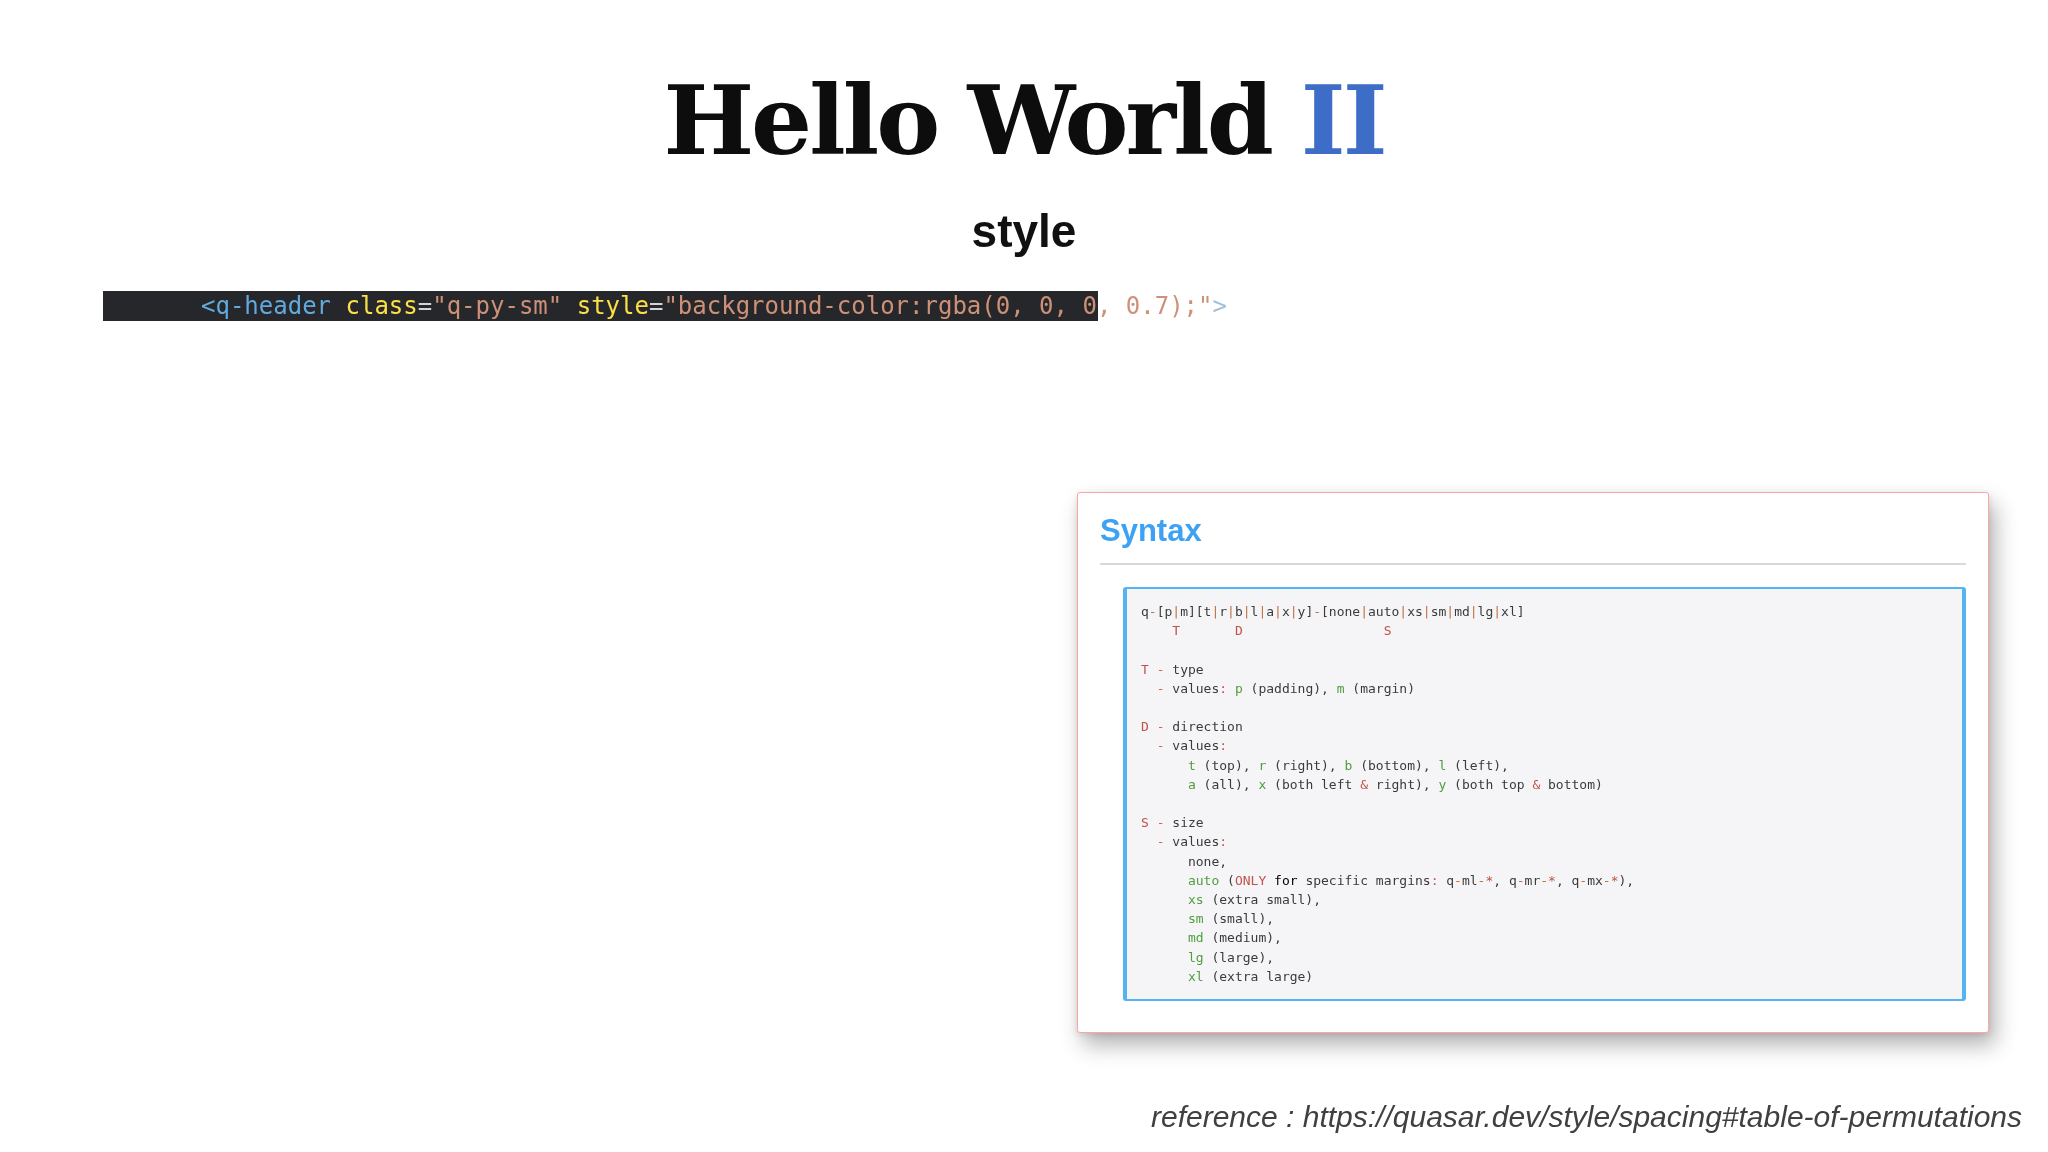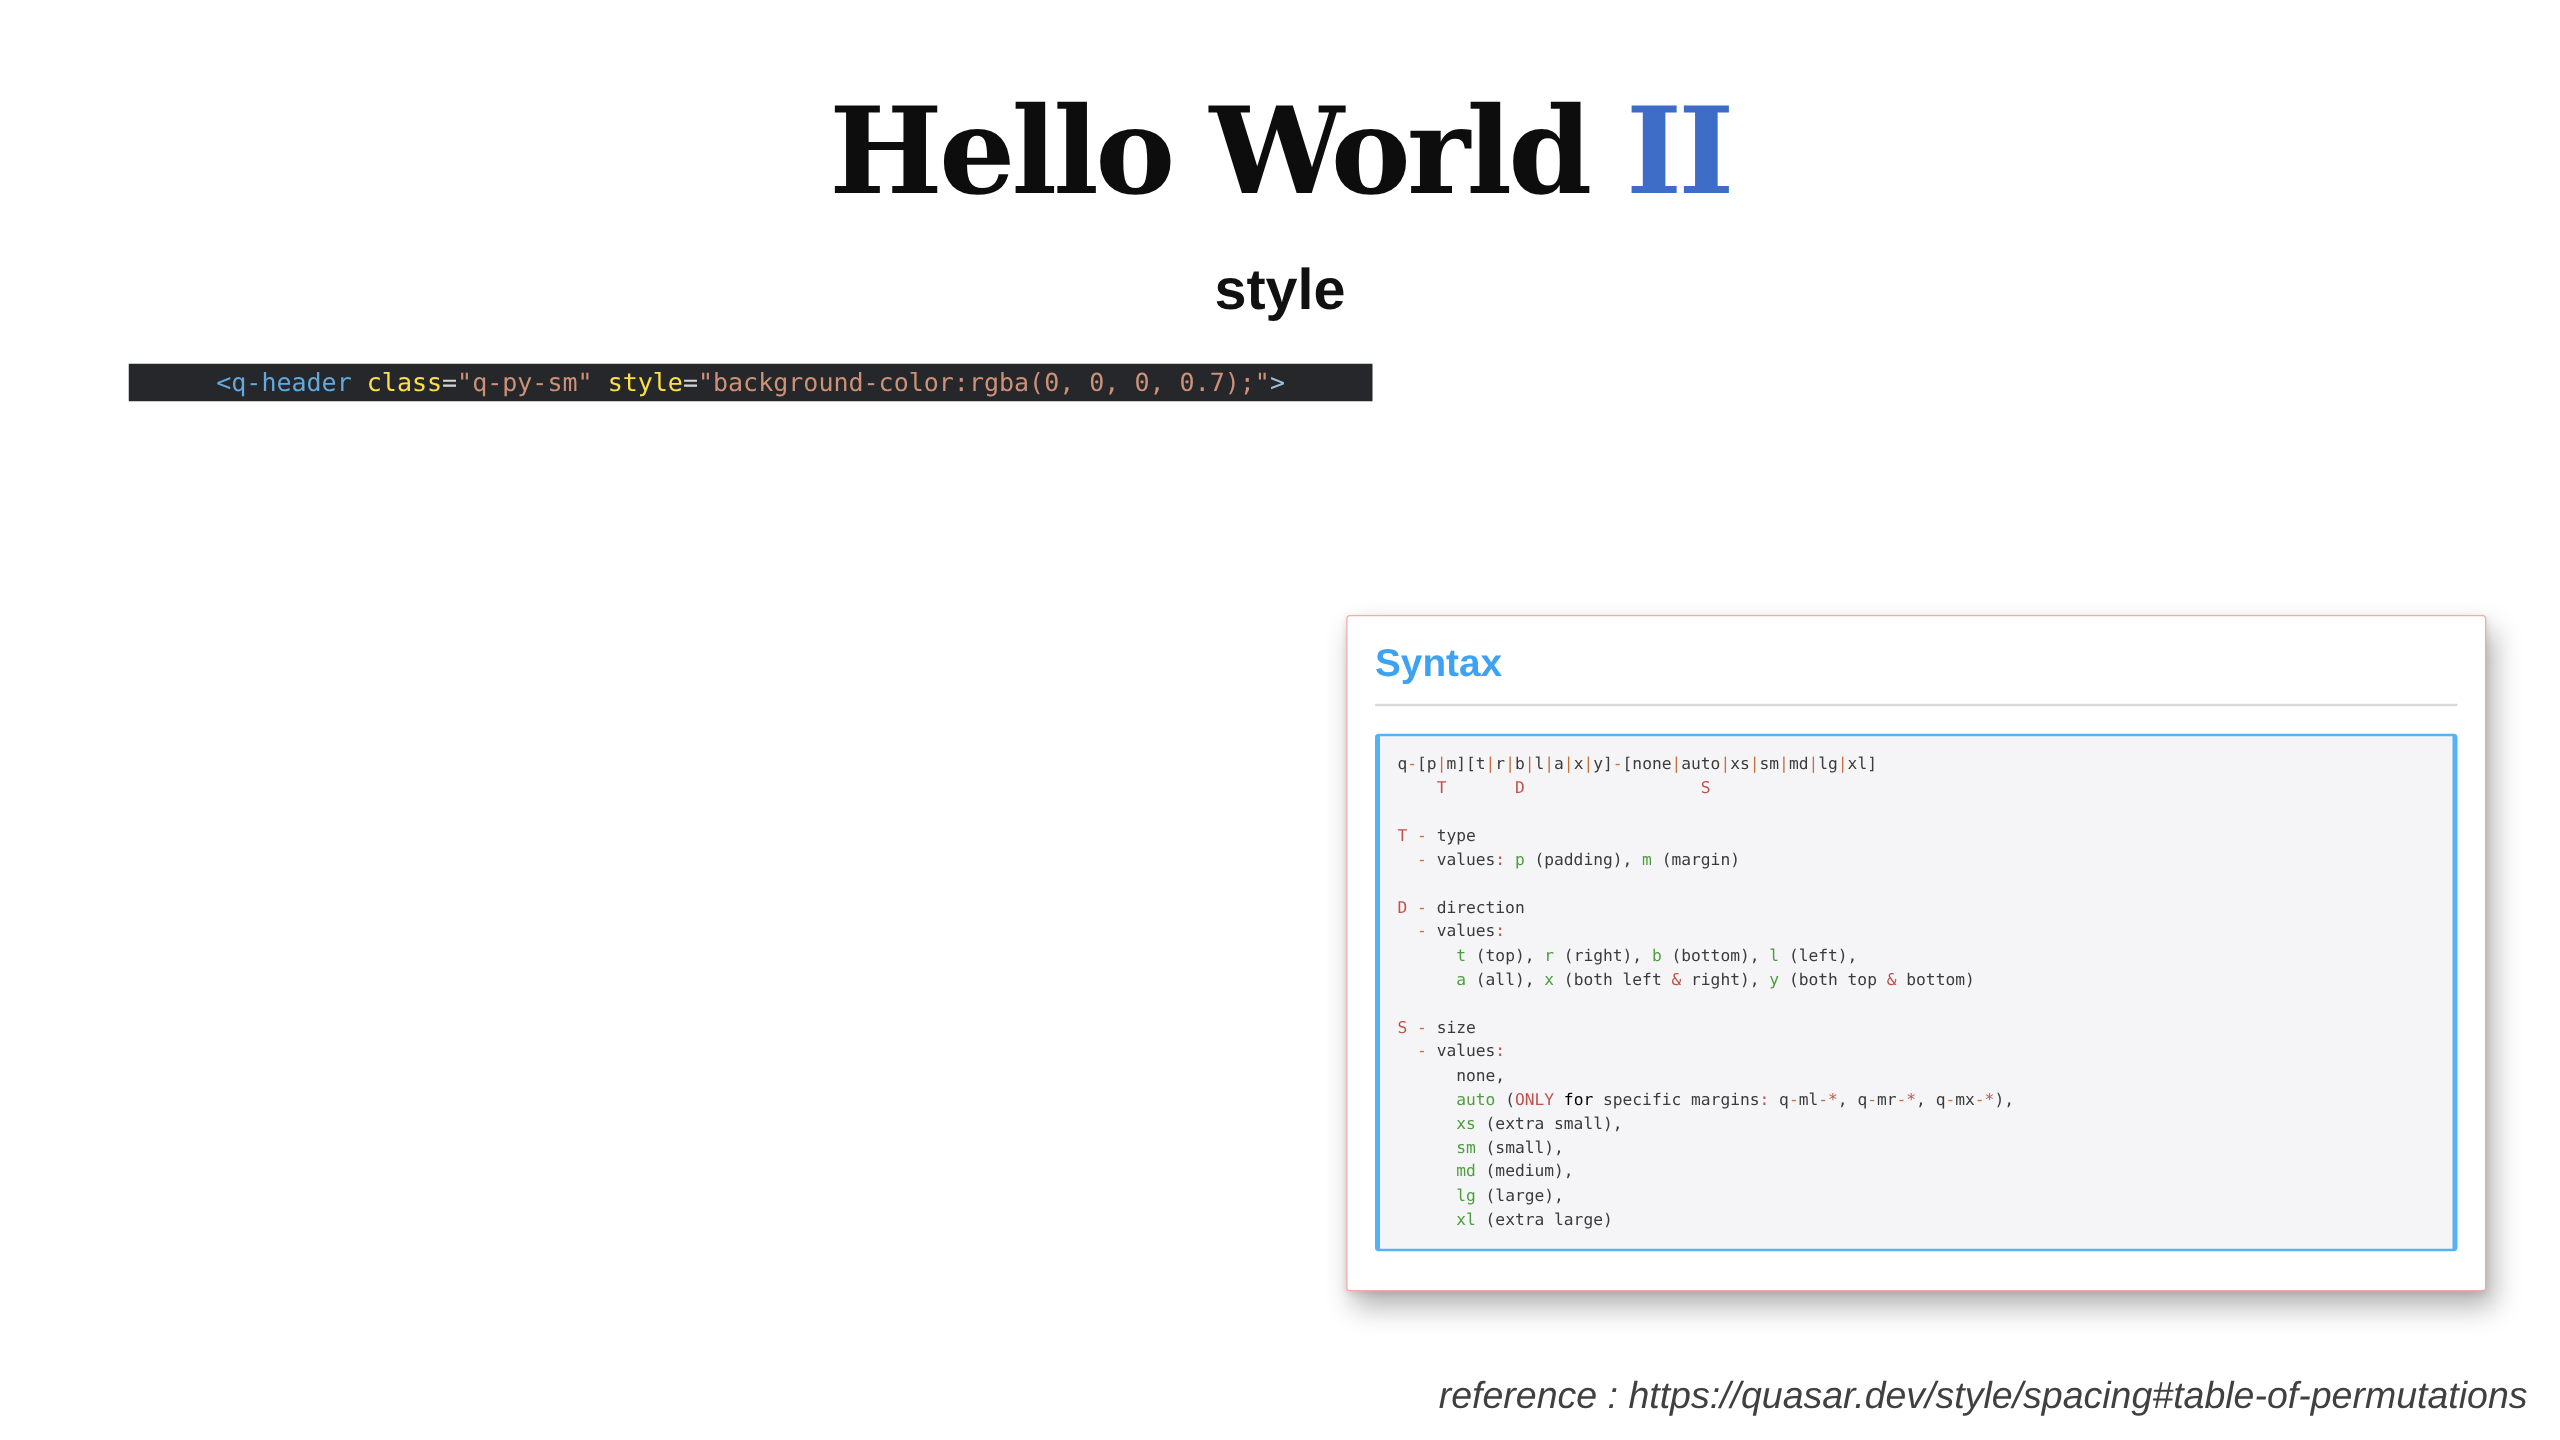--- a/index.html
+++ b/index.html
@@ -27,23 +27,23 @@
     font-weight:bold;font-size:46px;line-height:1.1;
     color:#111;
   }
 
   
   .codebar{
     position:absolute;left:103px;top:291px;width:995px;height:30px;
     background:#26272a;
     box-sizing:border-box;
     display:flex;align-items:center;
-    padding-left:70px;
+    padding-left:98px;
     font-family:"DejaVu Sans Mono",monospace;
-    font-size:20px;
+    font-size:24px;
     white-space:pre;
     color:#d4d4d4;
   }
 
   
   .syntax-panel{
     position:absolute;left:1077px;top:492px;width:912px;height:541px;
     box-sizing:border-box;
     background:#ffffff;
     border:1px solid #fca5a5;border-radius:3px;
@@ -63,20 +63,21 @@
     background:#f5f5f7;
     border:2px solid #54b4f2;
     border-left-width:4px;border-right-width:4px;
     border-radius:3px;
     padding:13px 14px;
     font-family:"DejaVu Sans Mono",monospace;
     font-size:13px;line-height:19.2px;
     color:#3b3b3b;
     white-space:pre;
     overflow:hidden;
+    margin-left:23px;
   }
   .cl{min-height:19.2px;}
 
   
   .seg-red{color:#c0524b;}
   .seg-orange{color:#c3703f;}
   .seg-green{color:#4e9e3e;}
   .seg-blue{color:#000000;}
   
   .seg-tag{color:#62a9de;}

